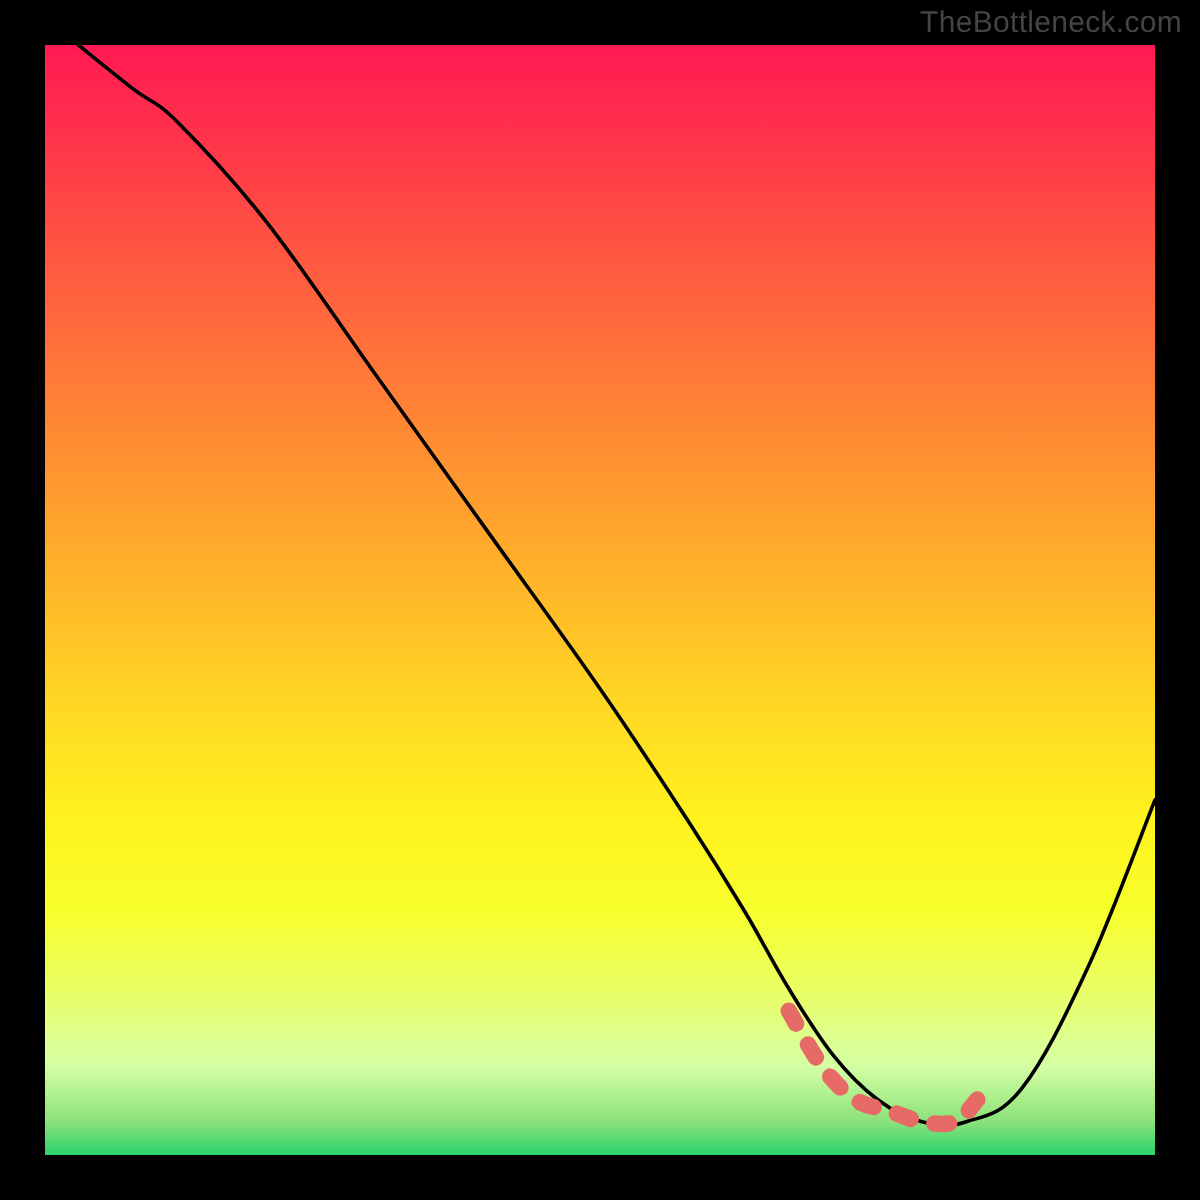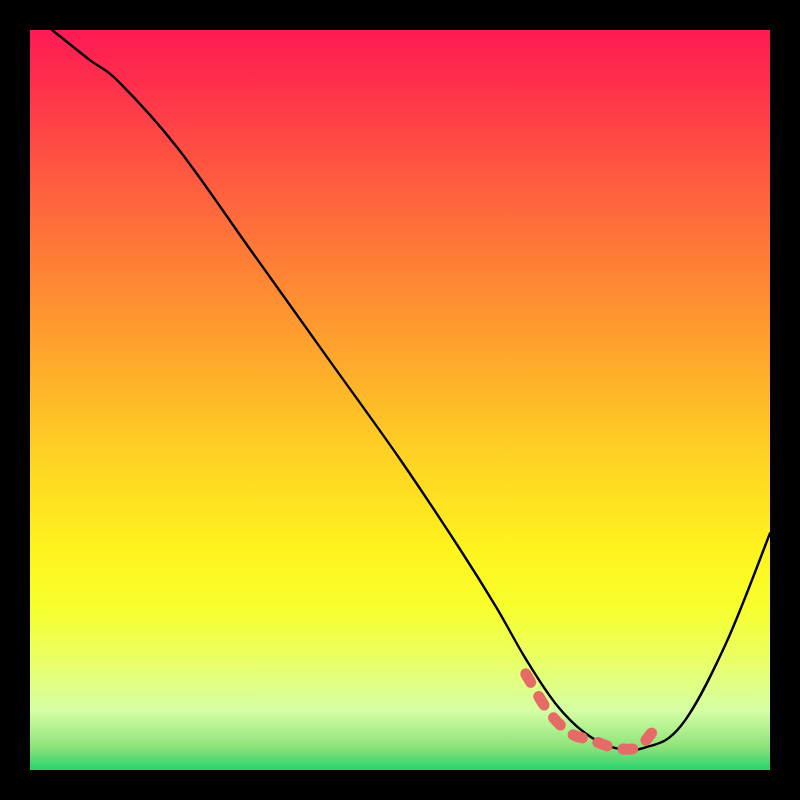--- a/index.html
+++ b/index.html
@@ -61,20 +61,21 @@
     width: 100%;
     height: 100%;
     overflow: visible;
   }
 </style>
 </head>
 <body>
 
 <div class="stage">
 
+  <div class="watermark">TheBottleneck.com</div>
 
   <div class="plot-area">
     <div class="gradient"></div>
 
     <svg class="curve" viewBox="0 0 740 740" preserveAspectRatio="none">
       <path d="M 22.20 0.00 C 28.86 5.33, 47.21 20.28, 59.20 29.60 C 71.19 38.92, 72.82 35.82, 88.80 51.80 C 104.78 67.78, 124.02 87.76, 148.00 118.40 C 171.98 149.04, 195.36 184.70, 222.00 222.00 C 248.64 259.30, 269.36 288.30, 296.00 325.60 C 322.64 362.90, 346.02 394.57, 370.00 429.20 C 393.98 463.83, 411.88 491.36, 429.20 518.00 C 446.52 544.64, 454.21 557.22, 466.20 577.20 C 478.19 597.18, 485.14 611.68, 495.80 629.00 C 506.46 646.32, 514.74 660.08, 525.40 673.40 C 536.06 686.72, 544.34 695.01, 555.00 703.00 C 565.66 710.99, 573.94 715.14, 584.60 717.80 C 595.26 720.46, 602.21 721.80, 614.20 717.80 C 626.19 713.80, 636.55 714.25, 651.20 695.60 C 665.85 676.95, 679.62 648.83, 695.60 614.20 C 711.58 579.57, 732.01 523.18, 740.00 503.20" fill="none" stroke="#000" stroke-width="2.4" stroke-linecap="round" stroke-linejoin="round"></path>
       <path d="M 495.80 643.80 C 499.80 650.46, 510.01 670.14, 518.00 680.80 C 525.99 691.46, 532.21 697.67, 540.20 703.00 C 548.19 708.33, 554.41 707.74, 562.40 710.40 C 570.39 713.06, 576.61 716.47, 584.60 717.80 C 592.59 719.13, 600.14 720.46, 606.80 717.80 C 613.46 715.14, 618.94 705.66, 621.60 703.00" fill="none" stroke="#e66a66" stroke-width="11" stroke-linecap="round" stroke-linejoin="round" stroke-dasharray="10 16"></path>
     </svg>
   </div>
 

